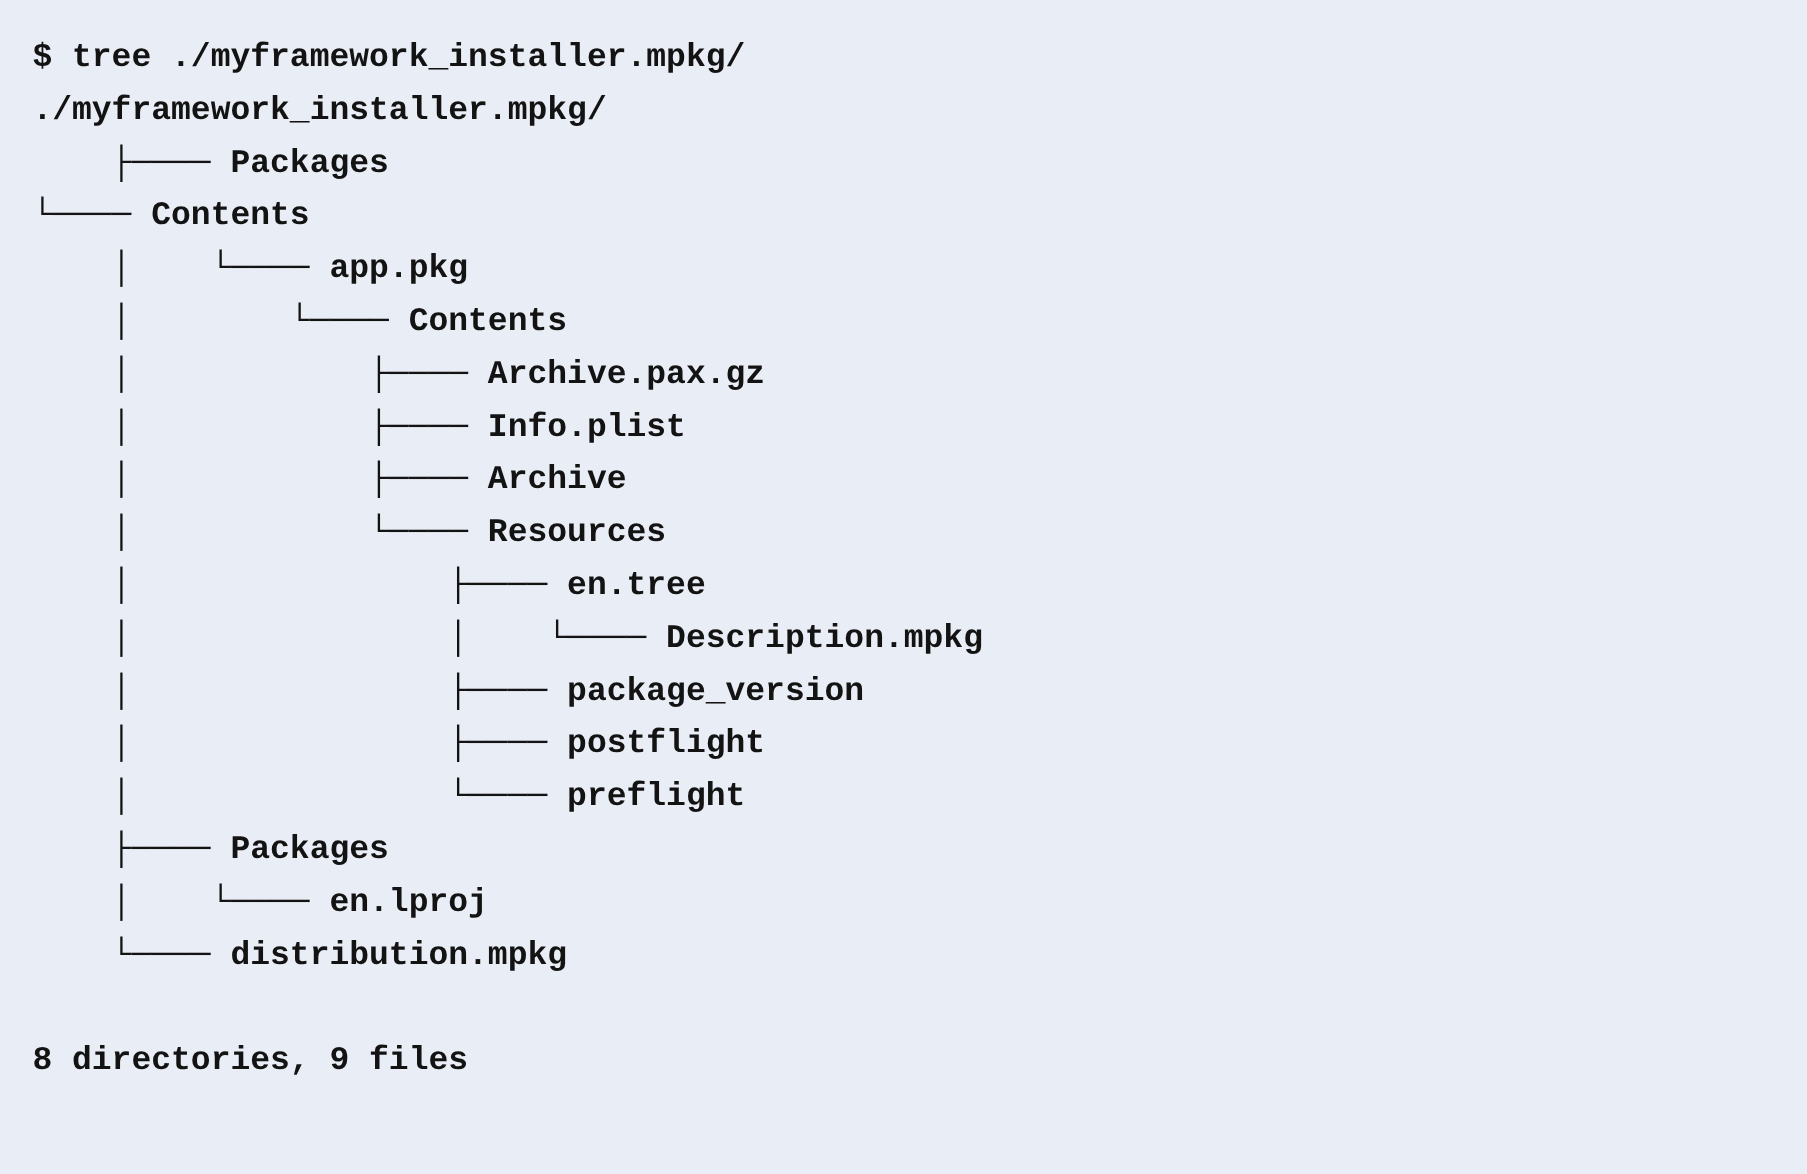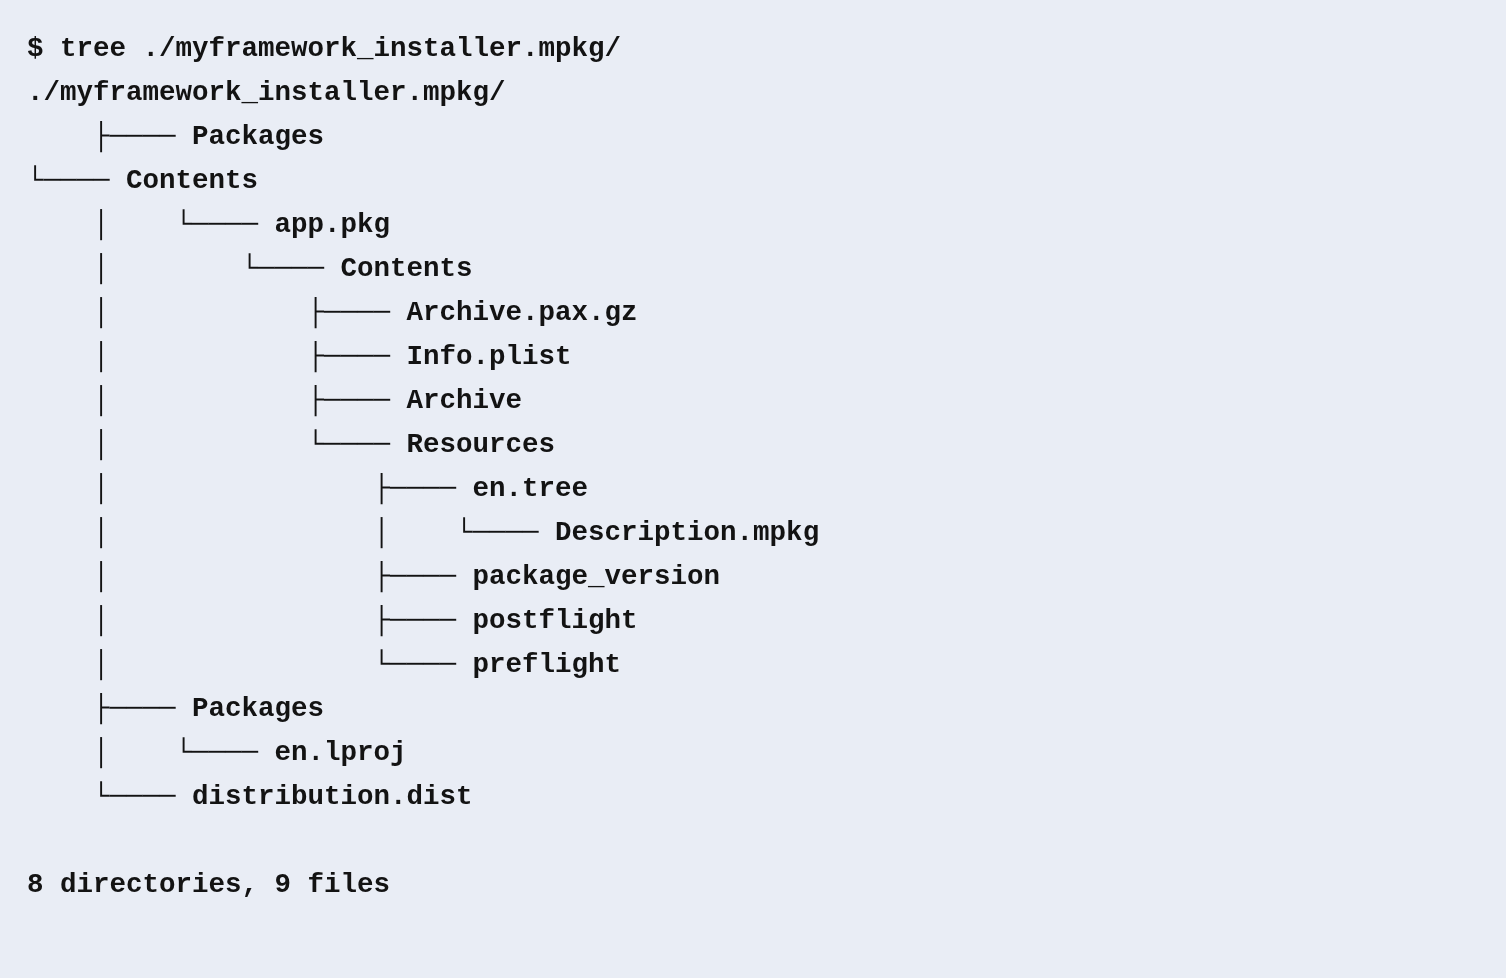--- a/index.html
+++ b/index.html
@@ -46,16 +46,16 @@
   <pre class="term-line">    │            ├──── Info.plist</pre>
   <pre class="term-line">    │            ├──── Archive</pre>
   <pre class="term-line">    │            └──── Resources</pre>
   <pre class="term-line">    │                ├──── en.tree</pre>
   <pre class="term-line">    │                │    └──── Description.mpkg</pre>
   <pre class="term-line">    │                ├──── package_version</pre>
   <pre class="term-line">    │                ├──── postflight</pre>
   <pre class="term-line">    │                └──── preflight</pre>
   <pre class="term-line">    ├──── Packages</pre>
   <pre class="term-line">    │    └──── en.lproj</pre>
-  <pre class="term-line">    └──── distribution.dist</pre>
+  <pre class="term-line">    └──── distribution.mpkg</pre>
   <pre class="term-line"></pre>
   <pre class="term-line">8 directories, 9 files</pre>
 </div>
 
 </body></html>

